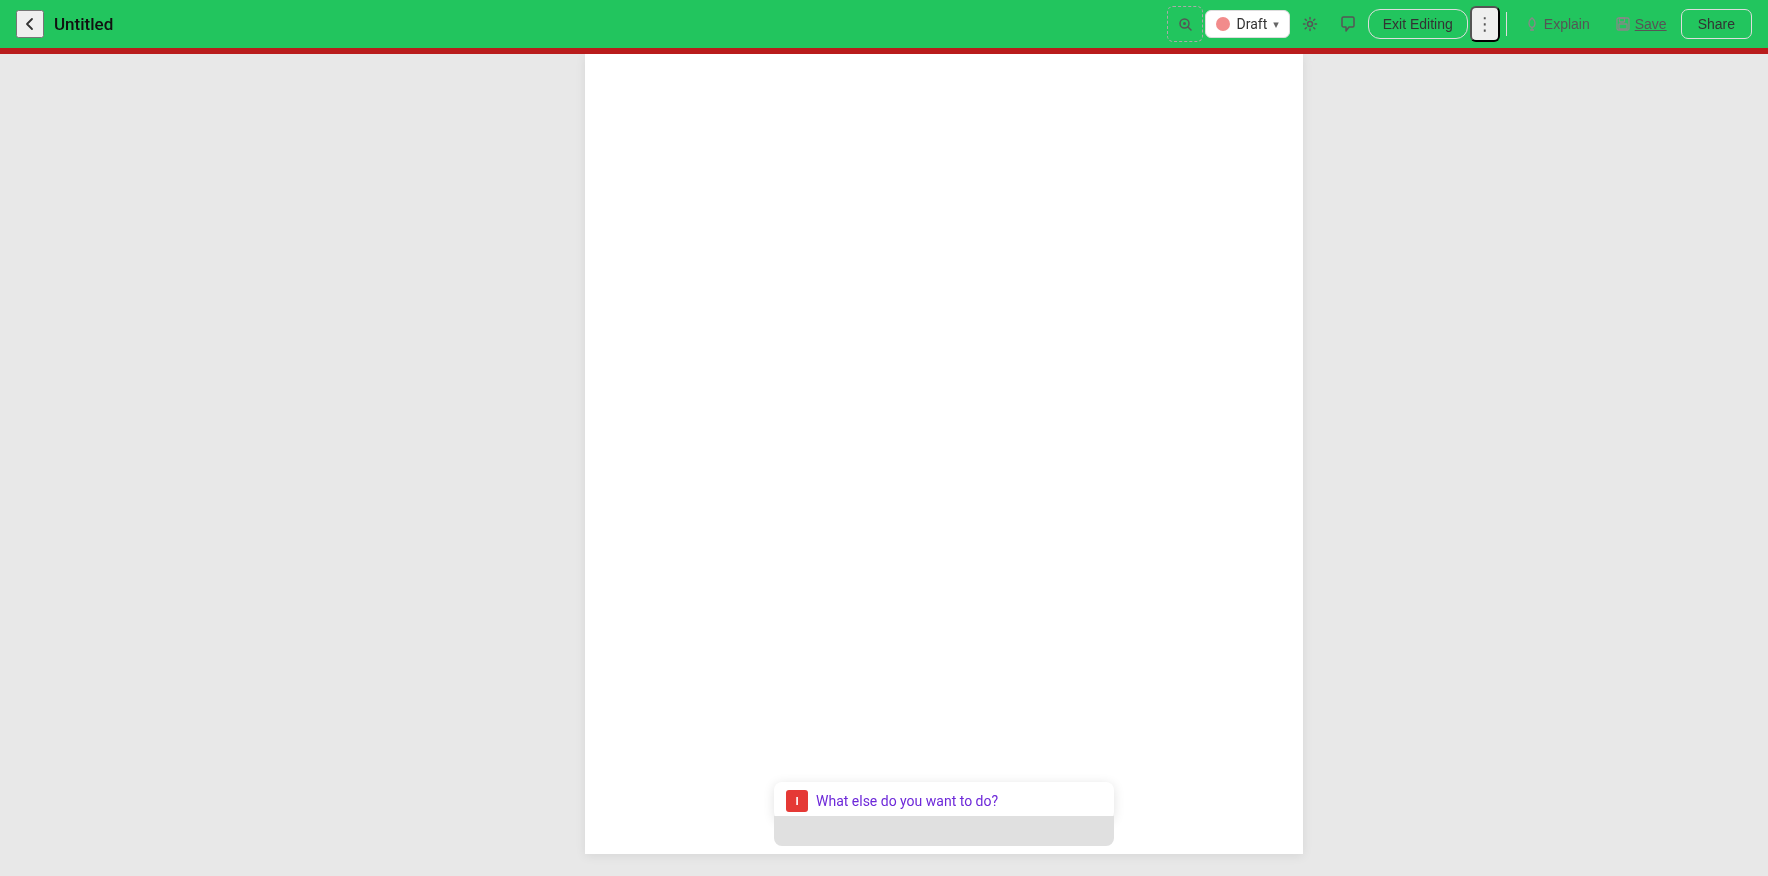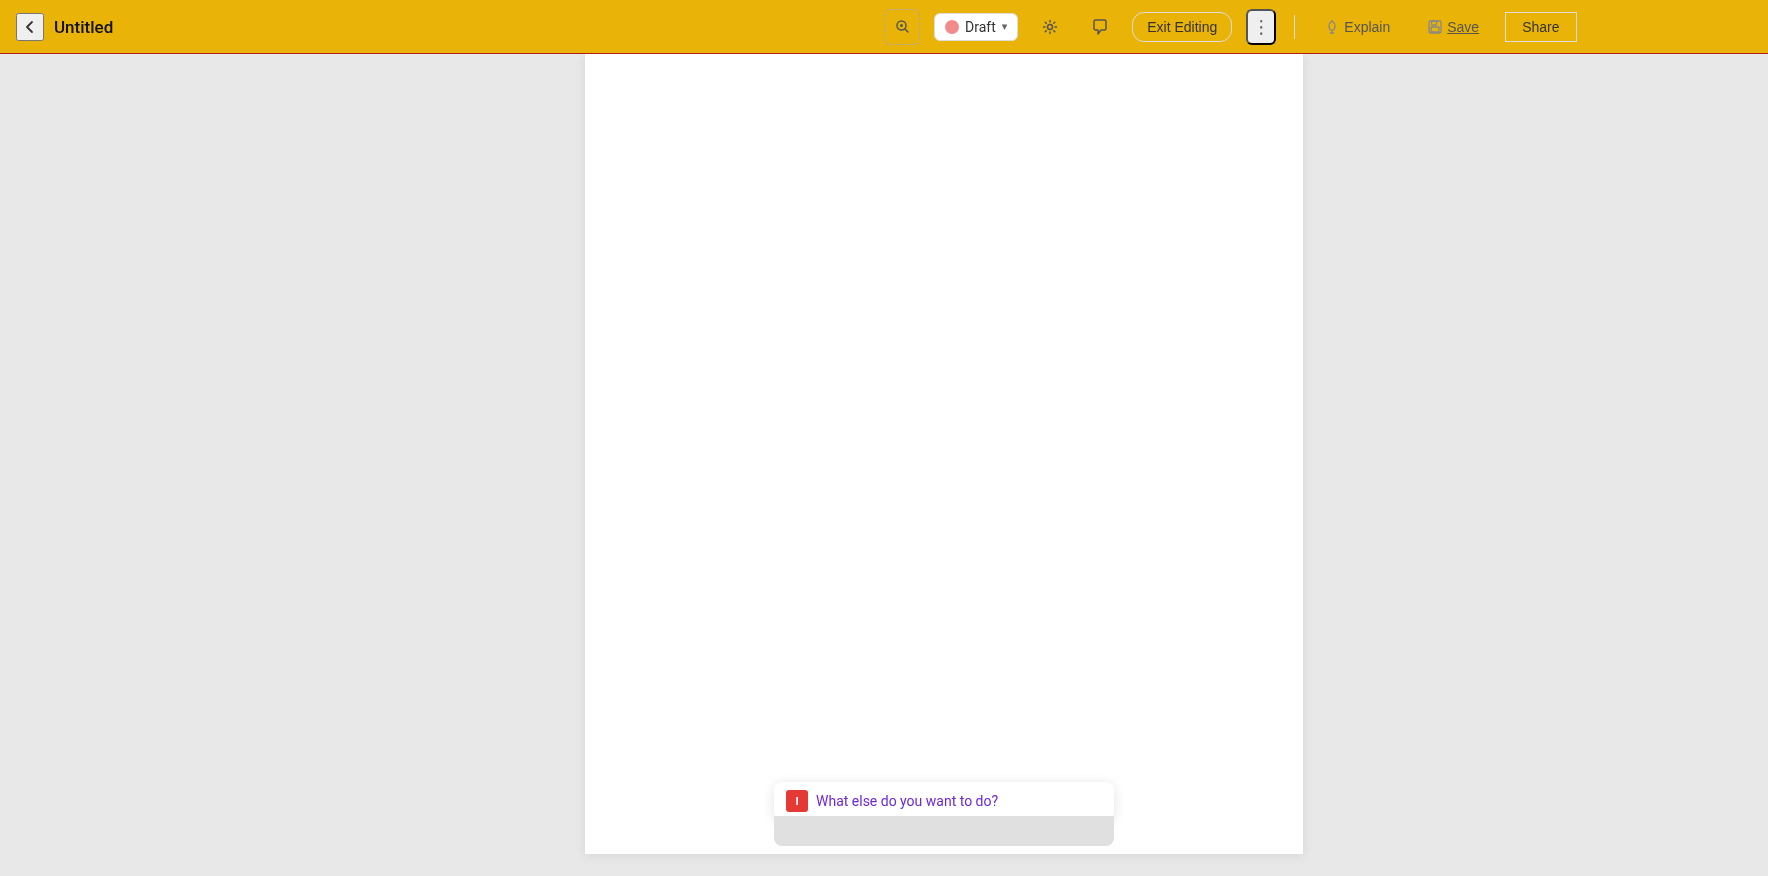--- a/index.html
+++ b/index.html
@@ -15,25 +15,25 @@
       font-family: -apple-system, BlinkMacSystemFont, 'Segoe UI', Roboto, sans-serif;
       overflow: hidden;
       display: flex;
       flex-direction: column;
     }
 
     
     .header {
       width: 100%;
       height: 54px;
-      background-color: #eab308;
+      background-color: #22c55e;
       display: flex;
       align-items: center;
       padding: 0 16px;
-      border-bottom: 1px solid #b91c1c;
+      border-bottom: 6px solid #b91c1c;
       flex-shrink: 0;
       position: relative;
       z-index: 10;
     }
 
     .header-left {
       display: flex;
       align-items: center;
       gap: 10px;
       flex: 1;
@@ -52,22 +52,23 @@
 
     .doc-title {
       font-size: 17px;
       font-weight: 500;
       color: #111;
     }
 
     .header-right {
       display: flex;
       align-items: center;
-      gap: 14px;
-      flex: 1;
+      gap: 2px;
+      flex: 1;
+      justify-content: flex-end;
     }
 
     .search-btn {
       display: flex;
       align-items: center;
       justify-content: center;
       width: 36px;
       height: 36px;
       border: 1.5px dashed #aaa;
       border-radius: 6px;
@@ -173,21 +174,21 @@
       border: none;
       font-size: 14px;
       color: #555;
       text-decoration: underline;
     }
 
     .share-btn {
       display: flex;
       align-items: center;
       padding: 6px 16px;
-      border-radius: 0;
+      border-radius: 7px;
       cursor: pointer;
       background: transparent;
       border: 1px solid #ddd;
       font-size: 14px;
       color: #333;
       font-weight: 500;
     }
 
     
     .main-content {

